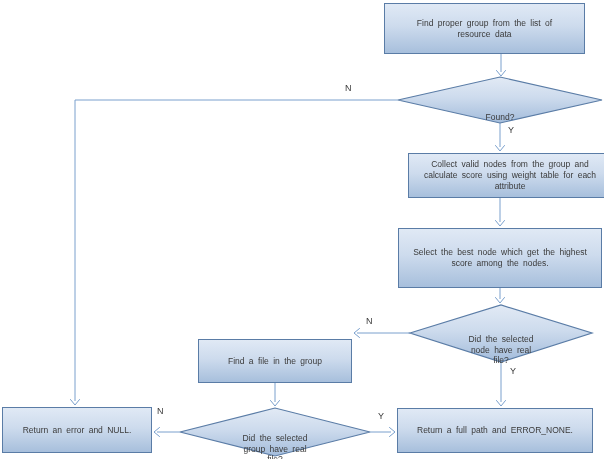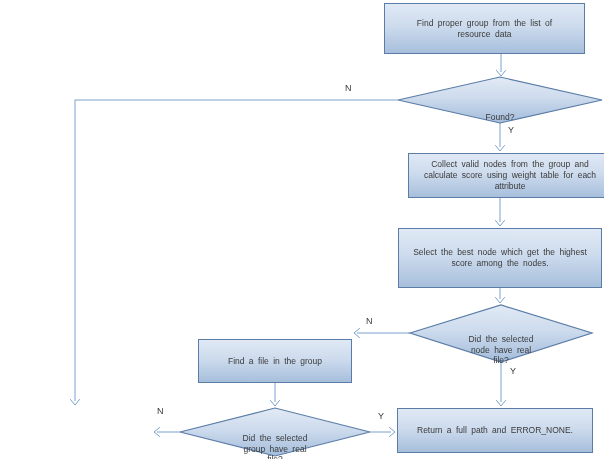--- a/index.html
+++ b/index.html
@@ -98,20 +98,23 @@
 
   <div class="rect-node" style="left:398px;top:228px;width:204px;height:60px;">
     <span class="node-label">Select the best node which get the highest
 score among the nodes.</span>
   </div>
 
   <div class="rect-node" style="left:198px;top:313px;width:154px;height:44px;margin-top:26px;">
     <span class="node-label">Find a file in the group</span>
   </div>
 
+  <div class="rect-node" style="left:2px;top:407px;width:150px;height:46px;">
+    <span class="node-label">Return an error and NULL.</span>
+  </div>
 
   <div class="rect-node" style="left:397px;top:408px;width:196px;height:45px;">
     <span class="node-label">Return a full path and ERROR_NONE.</span>
   </div>
 
   <div class="diamond-label" style="left:398px;top:95px;width:204px;">Found?</div>
   <div class="diamond-label" style="left:441px;top:317px;width:120px;">Did the selected
 node have real
 file?</div>
   <div class="diamond-label" style="left:215px;top:416px;width:120px;">Did the selected

